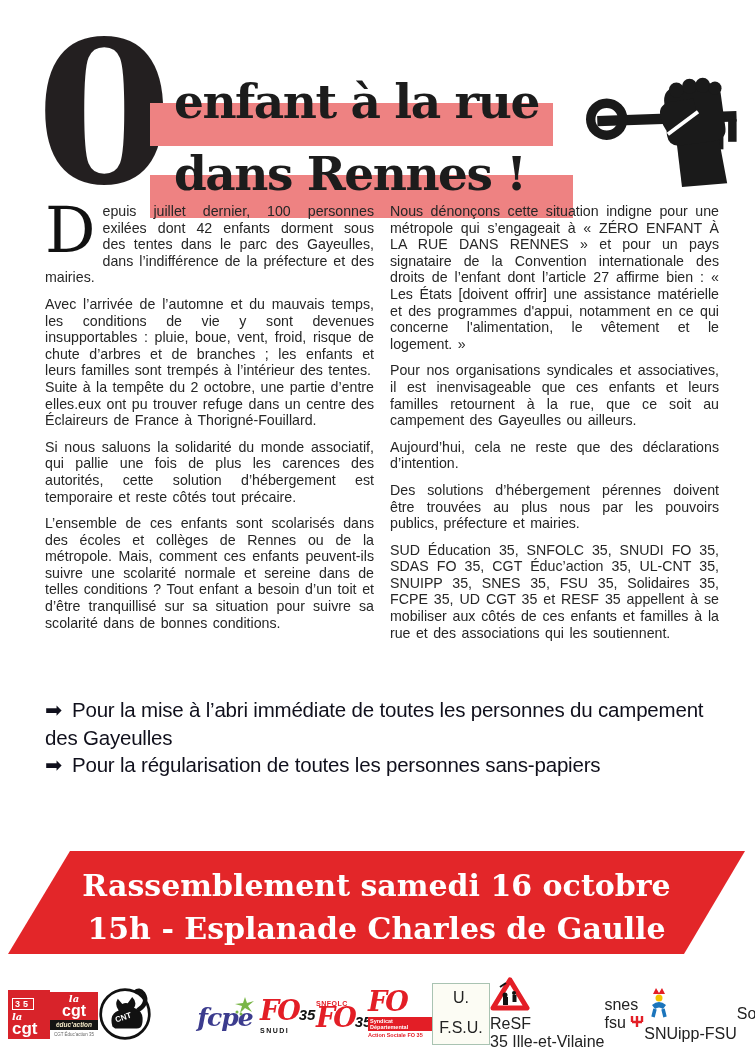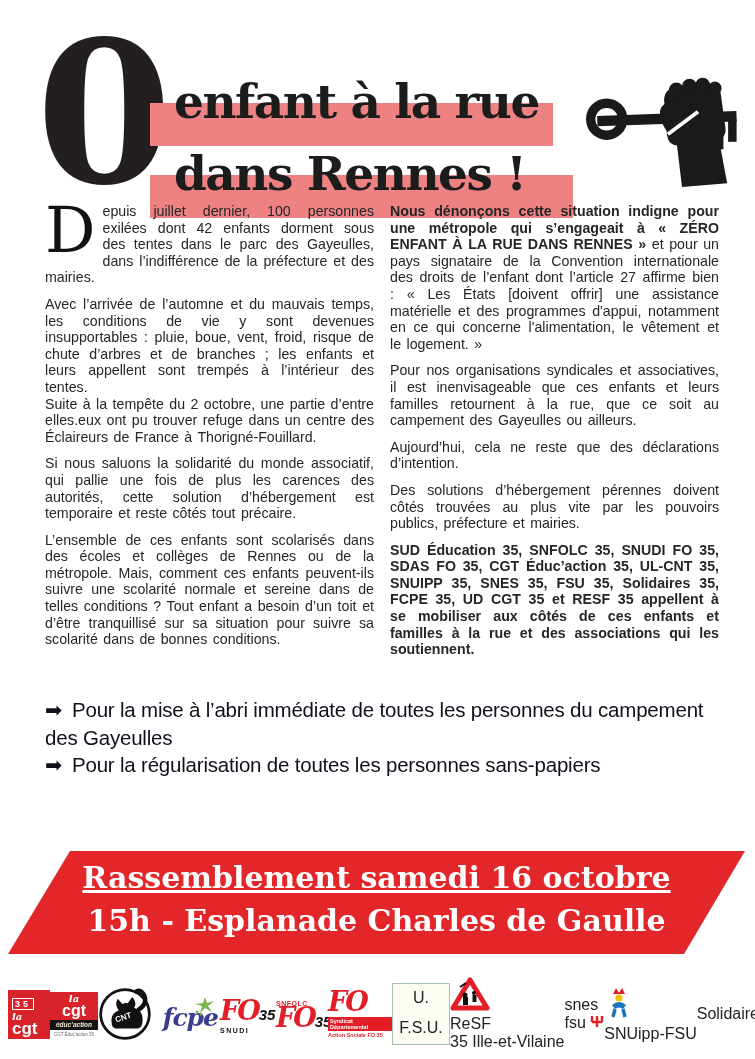--- a/index.html
+++ b/index.html
@@ -13,33 +13,33 @@
               padding:0 14px 16px 24px;background:linear-gradient(to bottom,transparent 0 40%,#ee8282 40% 100%);text-align:right;}
   .title-line.l2{padding-right:48px;}
   .fist{position:absolute;left:586px;top:42px;}
 
   
   .cols{position:absolute;left:45px;top:203px;width:674px;display:flex;gap:16px;}
   .col{width:329px;text-align:justify;font-size:14.2px;line-height:16.6px;word-spacing:1.5px;color:#262626;}
   .col p{margin:0 0 10px 0;}
   .col p.nogap{margin-bottom:0;}
   .dropcap{float:left;font:400 63px/50px "DejaVu Serif",serif;color:#111;padding:3px 7px 0 0;}
-  .b{font-weight:700;}
+  .b{font-weight:400;}
 
   
   .demands{position:absolute;left:45px;top:696px;width:686px;font-weight:400;font-size:20.5px;
            line-height:27.5px;color:#10101c;letter-spacing:-0.2px;
            font-family:"Liberation Sans","DejaVu Sans",sans-serif;}
   .demand .arrow{margin-right:10px;}
 
   
   .banner{position:absolute;left:8px;top:851px;width:737px;height:103px;background:#e32629;
           clip-path:polygon(62px 0,737px 0,676px 103px,0 103px);
           color:#fff;text-align:center;font-family:"DejaVu Serif",serif;font-weight:700;}
-  .banner .l1{margin-top:10px;font-size:30px;line-height:34px;text-decoration:underline;}
+  .banner .l1{margin-top:18px;font-size:30px;line-height:34px;}
   .banner .l2{margin-top:9px;font-size:30px;line-height:34px;}
 
   
   .logos{position:absolute;left:0;top:976px;width:755px;height:76px;display:flex;
          align-items:center;justify-content:space-evenly;padding:0 8px;box-sizing:border-box;}
   .lg{flex:0 0 auto;}
 
   .lg-cgt{width:42px;background:#d8232a;color:#fff;padding:3px 4px 3px;box-sizing:border-box;}
   .cgt-dept{font-size:9px;font-weight:700;letter-spacing:3px;border:1px solid #fff;display:inline-block;padding:0 2px;}
   .cgt-la{display:block;font:italic 700 10px/8px "DejaVu Serif",serif;margin-top:2px;}
@@ -48,21 +48,21 @@
   .lg-cgte{width:48px;text-align:center;}
   .cgte-red{background:#d8232a;color:#fff;padding:3px 2px 2px;}
   .cgte-red .cgt-la{margin:0;}
   .cgte-red .cgt-name{font-size:16px;}
   .cgte-black{background:#141414;color:#f4e9c8;font:italic 700 6.5px/8px "Liberation Sans",sans-serif;padding:1px 0;}
   .cgte-cap{font-size:4.5px;color:#666;margin-top:2px;}
 
   .lg-cnt{width:54px;height:54px;border-radius:50%;background:#fff;position:relative;}
   .cnt-label{position:absolute;left:17px;top:26px;color:#fff;font-size:8px;font-weight:700;transform:rotate(-18deg);}
 
-  .lg-fcpe{width:66px;position:relative;text-align:right;padding-top:10px;}
+  .lg-fcpe{width:66px;position:relative;text-align:center;padding-top:10px;margin-left:40px;}
   .fcpe-name{font:italic 700 25px/20px "DejaVu Serif",serif;color:#3c3c8e;letter-spacing:-1px;}
   .fcpe-star{position:absolute;right:2px;top:-2px;}
 
   .fo-red{font:italic 700 27px/22px "DejaVu Serif",serif;color:#e31e26;letter-spacing:-2px;}
   .fo-dept{font-size:15px;font-weight:700;color:#111;font-style:italic;}
   .lg-fo1{width:56px;position:relative;text-align:left;padding:6px 0 10px 2px;}
   .fo-sub{position:absolute;left:2px;bottom:0;font-size:7px;font-weight:700;letter-spacing:1.5px;color:#111;}
   .lg-fo2{width:52px;text-align:left;padding-top:2px;}
   .fo-top{display:block;font-size:7px;font-weight:700;color:#e31e26;letter-spacing:0.5px;}
   .lg-fo3{width:64px;text-align:left;}
@@ -135,30 +135,30 @@
         <circle cx="137" cy="47" r="7"></circle>
         <path d="M80 80 Q75 66 88 62 L114 58 L118 74 L93 96 Q83 94 80 80 Z"></path>
       </g>
       <path d="M87 96 L119 72" stroke="#ffffff" stroke-width="4" fill="none"></path>
     </svg>
   </div>
 
   <div class="cols">
     <div class="col">
       <p><span class="dropcap">D</span><span>epuis juillet dernier, 100 personnes exilées dont 42 enfants dorment sous des tentes dans le parc des Gayeulles, dans l’indifférence de la préfecture et des mairies.</span></p>
-      <p class="nogap">Avec l’arrivée de l’automne et du mauvais temps, les conditions de vie y sont devenues insupportables : pluie, boue, vent, froid, risque de chute d’arbres et de branches ; les enfants et leurs appellent sont trempés à l’intérieur des tentes.</p>
+      <p class="nogap">Avec l’arrivée de l’automne et du mauvais temps, les conditions de vie y sont devenues insupportables : pluie, boue, vent, froid, risque de chute d’arbres et de branches ; les enfants et leurs familles sont trempés à l’intérieur des tentes.</p>
       <p>Suite à la tempête du 2 octobre, une partie d’entre elles.eux ont pu trouver refuge dans un centre des Éclaireurs de France à Thorigné-Fouillard.</p>
       <p>Si nous saluons la solidarité du monde associatif, qui pallie une fois de plus les carences des autorités, cette solution d’hébergement est temporaire et reste côtés tout précaire.</p>
       <p>L’ensemble de ces enfants sont scolarisés dans des écoles et collèges de Rennes ou de la métropole. Mais, comment ces enfants peuvent-ils suivre une scolarité normale et sereine dans de telles conditions ? Tout enfant a besoin d’un toit et d’être tranquillisé sur sa situation pour suivre sa scolarité dans de bonnes conditions.</p>
     </div>
     <div class="col">
       <p><span class="b">Nous dénonçons cette situation indigne pour une métropole qui s’engageait à « ZÉRO ENFANT À LA RUE DANS RENNES »</span><span> et pour un pays signataire de la Convention internationale des droits de l’enfant dont l’article 27 affirme bien : « Les États [doivent offrir] une assistance matérielle et des programmes d'appui, notamment en ce qui concerne l'alimentation, le vêtement et le logement. »</span></p>
       <p>Pour nos organisations syndicales et associatives, il est inenvisageable que ces enfants et leurs familles retournent à la rue, que ce soit au campement des Gayeulles ou ailleurs.</p>
       <p>Aujourd’hui, cela ne reste que des déclarations d’intention.</p>
-      <p>Des solutions d’hébergement pérennes doivent côtés trouvées au plus vite par les pouvoirs publics, préfecture et mairies.</p>
+      <p>Des solutions d’hébergement pérennes doivent être trouvées au plus nous par les pouvoirs publics, préfecture et mairies.</p>
       <p class="b">SUD Éducation 35, SNFOLC 35, SNUDI FO 35, SDAS FO 35, CGT Éduc’action 35, UL-CNT 35, SNUIPP 35, SNES 35, FSU 35, Solidaires 35, FCPE 35, UD CGT 35 et RESF 35 appellent à se mobiliser aux côtés de ces enfants et familles à la rue et des associations qui les soutiennent.</p>
     </div>
   </div>
 
   <div class="demands">
     <div class="demand"><span class="arrow">➡</span><span>Pour la mise à l’abri immédiate de toutes les personnes du campement des Gayeulles</span></div>
     <div class="demand"><span class="arrow">➡</span><span>Pour la régularisation de toutes les personnes sans-papiers</span></div>
   </div>
 
   <div class="banner">

